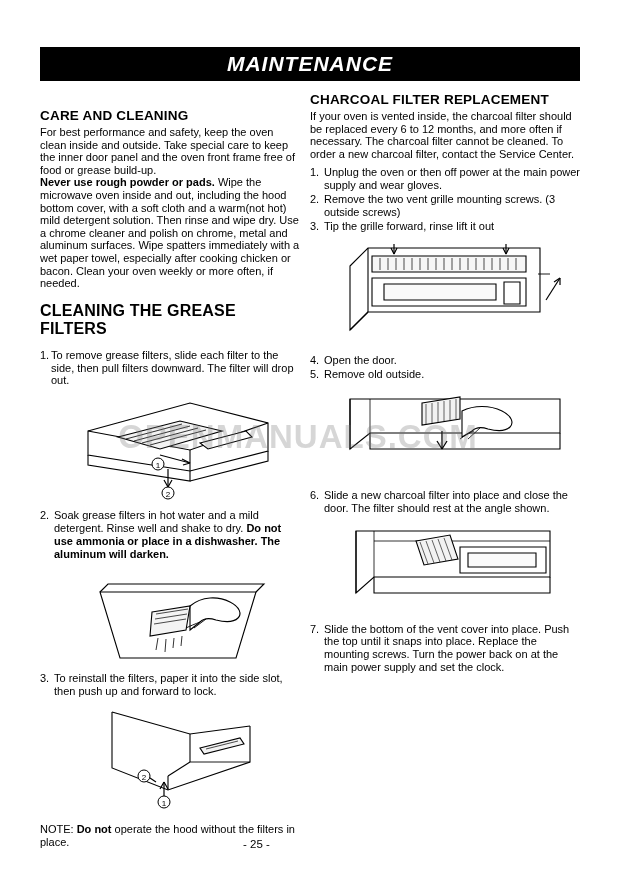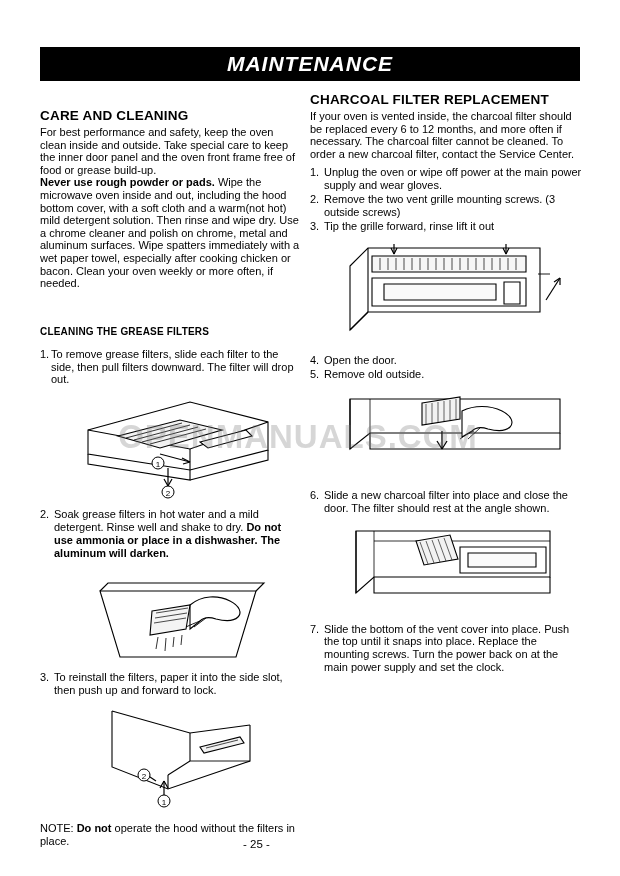--- a/index.html
+++ b/index.html
@@ -54,22 +54,21 @@
     top: 92px;
     width: 272px;
   }
   h2.section-head {
     font-size: 13.5px;
     font-weight: bold;
     margin: 0 0 3px 0;
     letter-spacing: 0.2px;
   }
   h2.section-head.sub {
-    font-size: 10px;
-    margin-top: 24px;
+    font-size: 16px;
   }
   p.body {
     font-size: 11px;
     line-height: 12.6px;
     margin: 0 0 0 0;
     text-align: left;
   }
   .b { font-weight: bold; margin-top: 36px; }
   .spacer-8 { height: 8px; }
   .spacer-12 { height: 12px; }
@@ -262,21 +261,21 @@
 
     <h2 class="section-head">CHARCOAL FILTER REPLACEMENT</h2>
 
     <p class="body">If your oven is vented inside, the charcoal filter should be replaced every 6 to 12 months, and more often if necessary. The charcoal filter cannot be cleaned. To order a new charcoal filter, contact the Service Center.</p>
 
     <div class="spacer-6"></div>
 
     <ol class="steps">
       <li class="step">
         <span class="num">1.</span>
-        <span class="txt">Unplug the oven or wipe off power at the main power supply and wear gloves.</span>
+        <span class="txt">Unplug the oven or then off power at the main power supply and wear gloves.</span>
       </li>
       <li class="step">
         <span class="num">2.</span>
         <span class="txt">Remove the two vent grille mounting screws. (3 outside screws)</span>
       </li>
       <li class="step">
         <span class="num">3.</span>
         <span class="txt">Tip the grille forward, rinse lift it out</span>
       </li>
     </ol>

